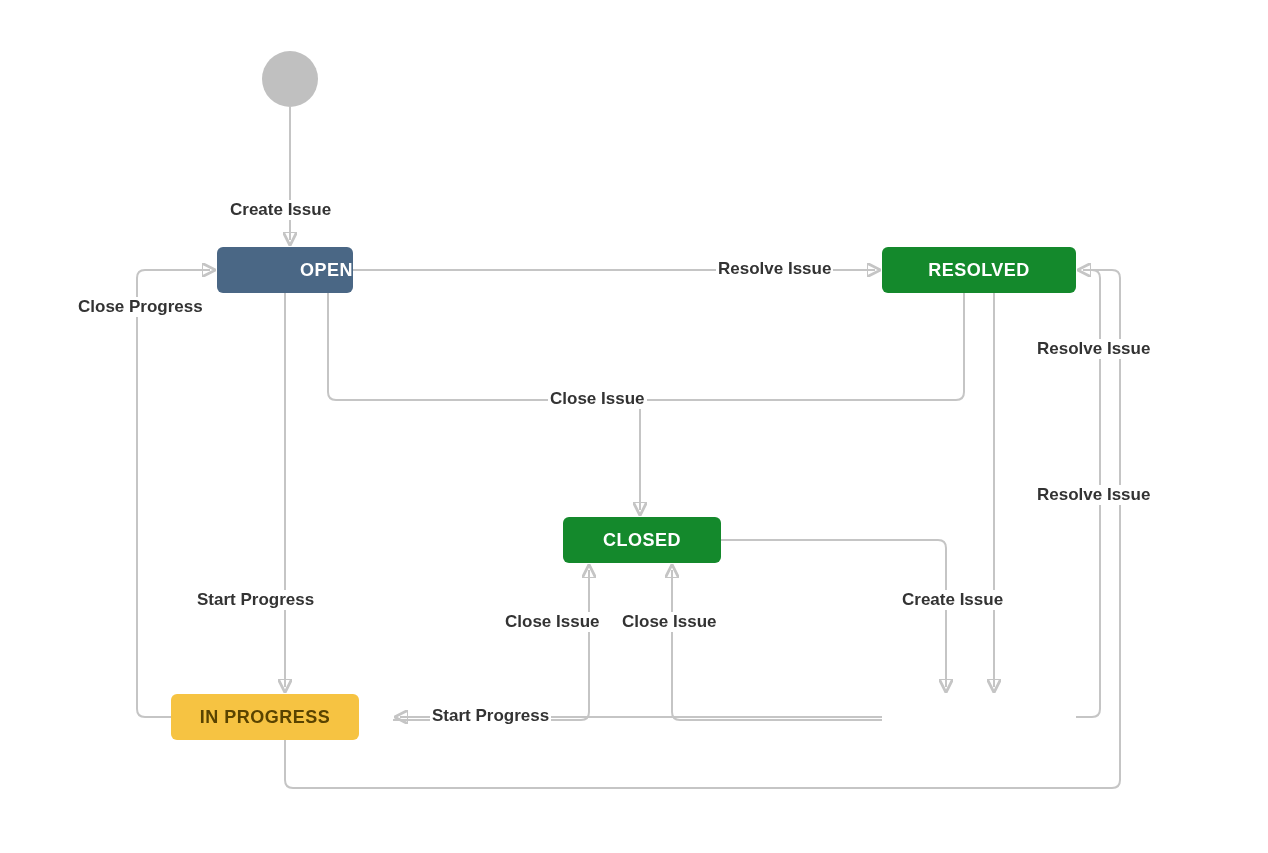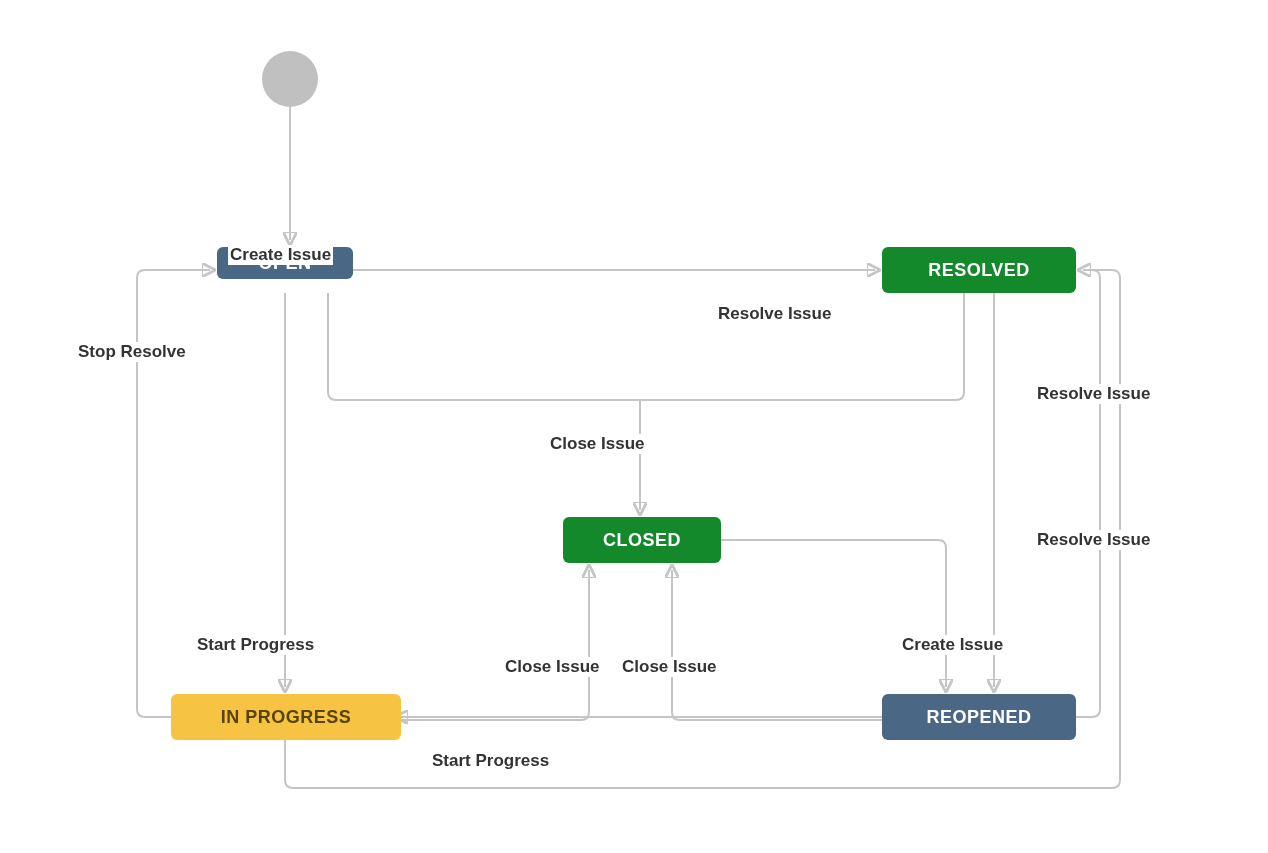--- a/index.html
+++ b/index.html
@@ -46,21 +46,20 @@
     background: #c0c0c0;
   }
   .edge-label {
     position: absolute;
     font-weight: 700;
     font-size: 17px;
     color: #333333;
     background: #ffffff;
     padding: 0 2px;
     white-space: nowrap;
-    margin-top: 45px;
   }
   svg.paths {
     position: absolute;
     left: 0; top: 0;
     width: 1268px;
     height: 853px;
     pointer-events: none;
   }
   svg.paths path {
     fill: none;
@@ -101,39 +100,36 @@
 
     <path d="M994 293 L994 687" marker-end="url(#arrow)"></path>
 
     <path d="M1076 717 L1092 717 Q1100 717 1100 709 L1100 278 Q1100 270 1092 270 L1083 270" marker-end="url(#arrow)"></path>
 
     <path d="M285 740 L285 780 Q285 788 293 788 L1112 788 Q1120 788 1120 780 L1120 278 Q1120 270 1112 270 L1083 270"></path>
   </svg>
 
   <div class="start-node" style="left:262px; top:51px; width:56px; height:56px;"></div>
 
-  <div class="state blue" style="left:217px; top:247px; width:136px; height:32px;">
+  <div class="state blue" style="left:217px; top:247px; width:136px; height:46px;justify-content:flex-end;">
       <span>OPEN</span>
     </div>
   <div class="state green" style="left:563px; top:517px; width:158px; height:46px;">
       <span>CLOSED</span>
     </div>
   <div class="state green" style="left:882px; top:247px; width:194px; height:46px;">
       <span>RESOLVED</span>
     </div>
-  <div class="state yellow" style="left:171px; top:694px; width:230px; height:46px;">
+  <div class="state yellow" style="left:171px; top:694px; width:188px; height:46px;">
       <span>IN PROGRESS</span>
-    </div>
-  <div class="state blue" style="left:882px; top:694px; width:194px; height:46px;">
-      <span>REOPENED</span>
     </div>
 
   <div class="edge-label" style="left:228px; top:200px;">Create Issue</div>
   <div class="edge-label" style="left:716px; top:259px;">Resolve Issue</div>
-  <div class="edge-label" style="left:76px;  top:297px;">Stop Resolve</div>
+  <div class="edge-label" style="left:76px;  top:297px;">Close Progress</div>
   <div class="edge-label" style="left:548px; top:389px;">Close Issue</div>
   <div class="edge-label" style="left:195px; top:590px;">Start Progress</div>
   <div class="edge-label" style="left:430px; top:706px;">Start Progress</div>
   <div class="edge-label" style="left:503px; top:612px;">Close Issue</div>
   <div class="edge-label" style="left:620px; top:612px;">Close Issue</div>
   <div class="edge-label" style="left:900px; top:590px;">Create Issue</div>
   <div class="edge-label" style="left:1035px;top:339px;">Resolve Issue</div>
   <div class="edge-label" style="left:1035px;top:485px;">Resolve Issue</div>
 
 </div>

